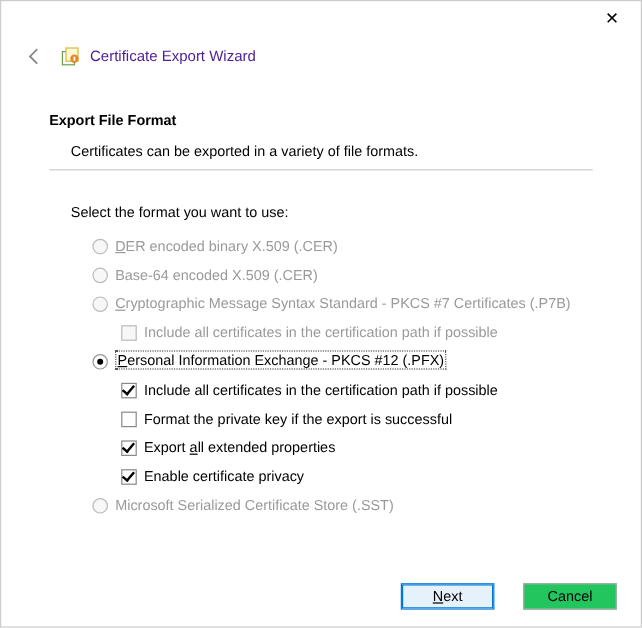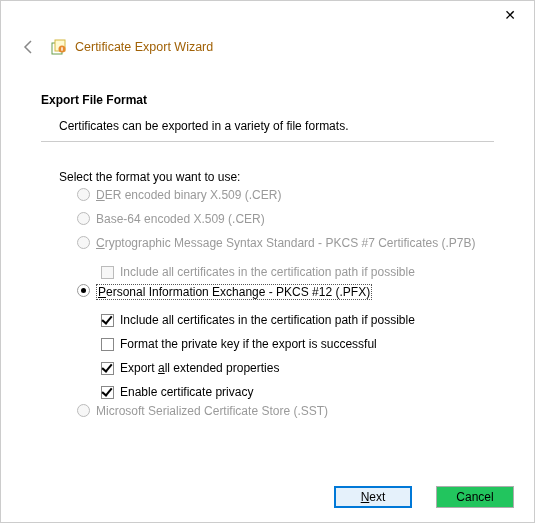--- a/index.html
+++ b/index.html
@@ -45,21 +45,21 @@
     margin-right: 12px;
     color: #666;
     cursor: pointer;
   }
   .wiz-icon {
     width: 16px;
     height: 16px;
     margin-right: 8px;
   }
   .wiz-title {
-    color: #a16207;
+    color: #4c1d95;
     font-size: 12.5px;
   }
   .content {
     padding: 26px 40px 10px 40px;
   }
   .section-head {
     font-weight: 600;
     font-size: 12px;
     margin-bottom: 2px;
   }
@@ -73,27 +73,27 @@
     border: none;
     border-top: 1px solid #ccc;
     margin: 6px 0 28px 0;
   }
   .prompt {
     margin-left: 18px;
     margin-bottom: 4px;
   }
   .opt-row {
     display: flex;
-    align-items: flex-start;
+    align-items: flex-end;
     margin-left: 36px;
     height: 24px;
   }
   .sub-row {
     display: flex;
-    align-items: center;
+    align-items: flex-end;
     margin-left: 60px;
     height: 24px;
   }
   .radio, .check {
     width: 13px;
     height: 13px;
     margin-right: 6px;
     flex-shrink: 0;
   }
   .radio {

